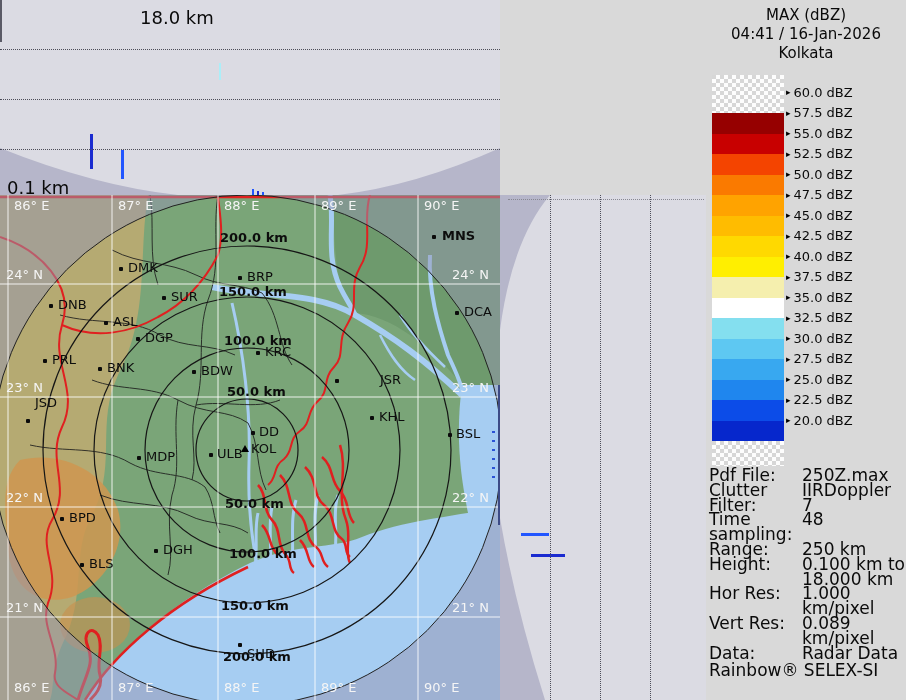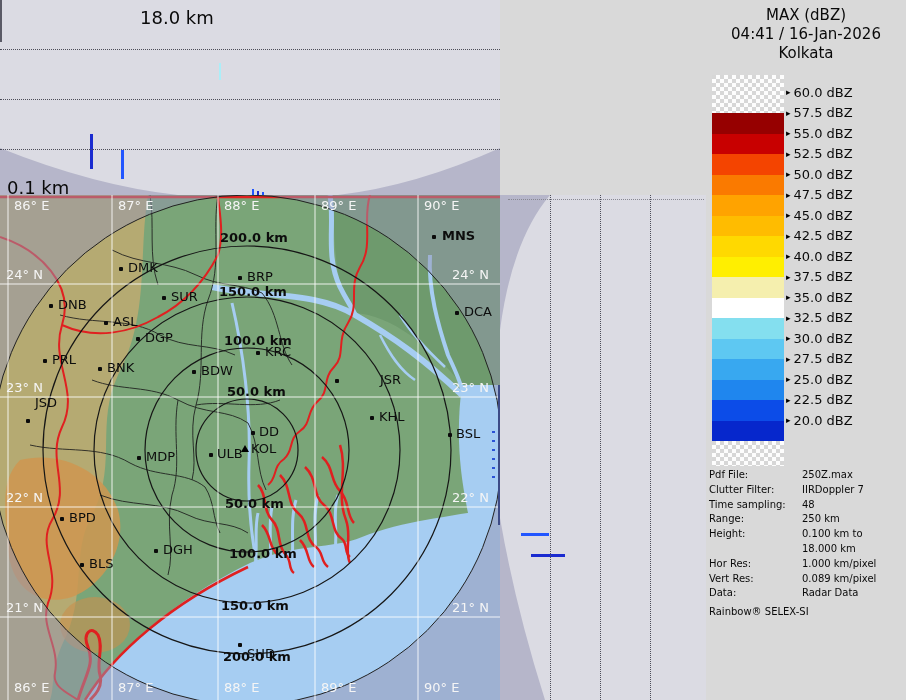--- a/index.html
+++ b/index.html
@@ -29,21 +29,21 @@
        border-right:4.5px solid transparent;border-bottom:7px solid #000;}
 
   
   #sidebar{position:absolute;left:706px;top:0;width:200px;height:700px;background:#d9d9d9;}
   .title-line{position:absolute;left:0;width:200px;text-align:center;font-size:15px;color:#090909;}
   .sw{position:absolute;left:6px;width:72px;}
   .checker{background-image:conic-gradient(#fdfdfd 25%,#d7d7d7 25% 50%,#fdfdfd 50% 75%,#d7d7d7 75%);
            background-size:8px 8px;}
   .leg-row{position:absolute;left:80px;height:18px;display:flex;align-items:center;font-size:13px;color:#0a0a0a;}
   .leg-arrow{font-size:9px;margin-right:3px;color:#000;}
-  #meta{position:absolute;left:3px;top:468px;width:196px;font-size:10px;color:#0a0a0a;}
+  #meta{position:absolute;left:3px;top:468px;width:196px;font-size:17px;color:#0a0a0a;}
   .mrow{display:flex;line-height:14.8px;}
   .ml{flex:0 0 93px;}
   .mv{white-space:pre-line;}
   #meta-footer{margin-top:3px;line-height:15px;}
 </style>
 </head>
 <body>
 
 <div id="root">
 

